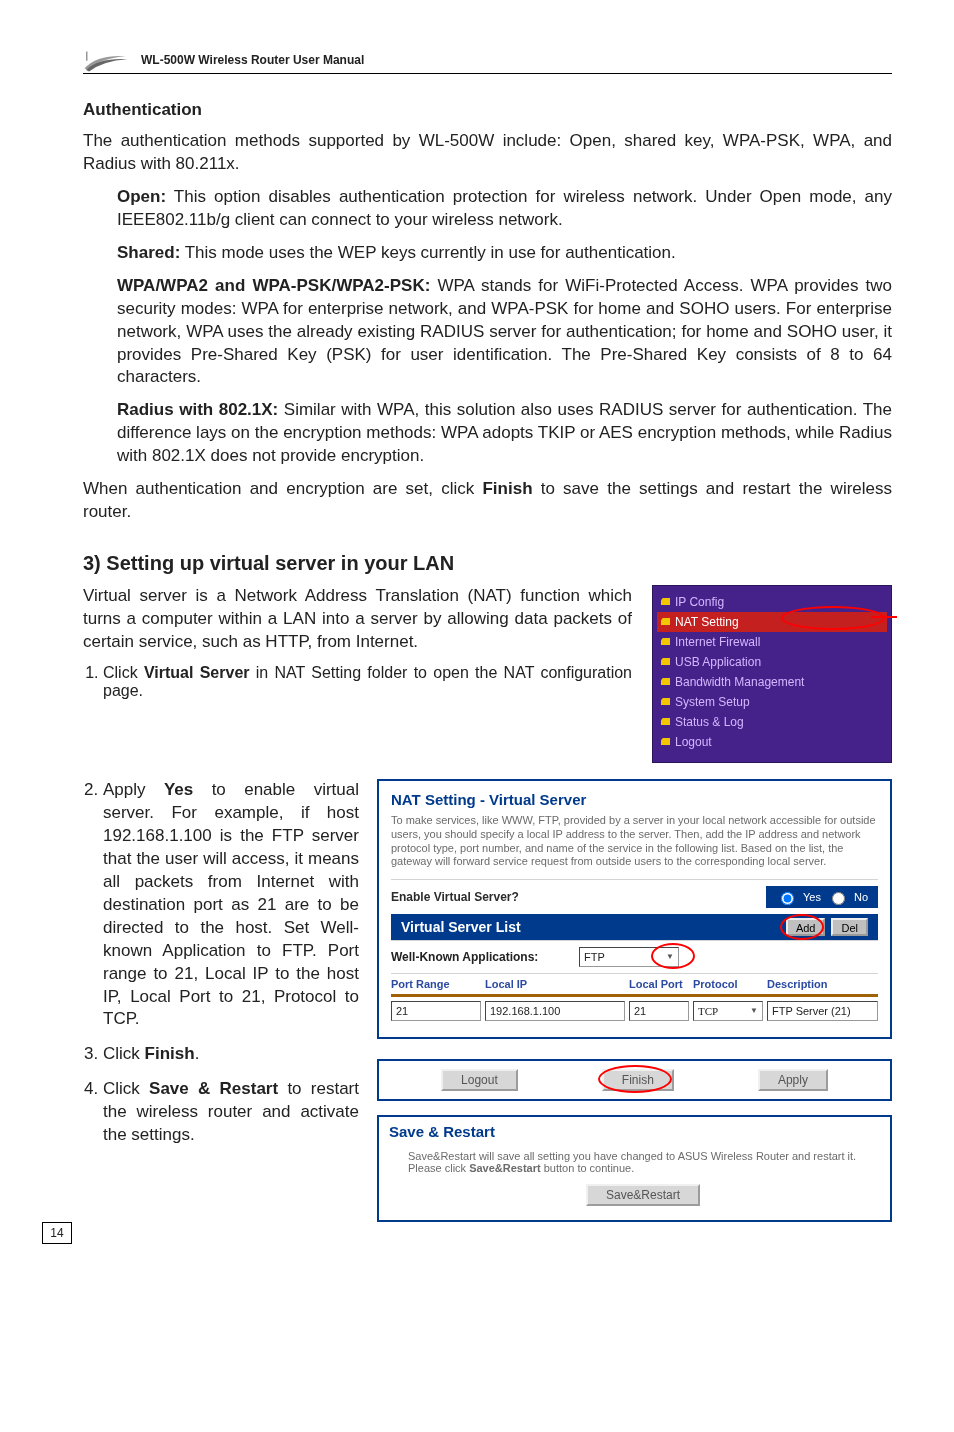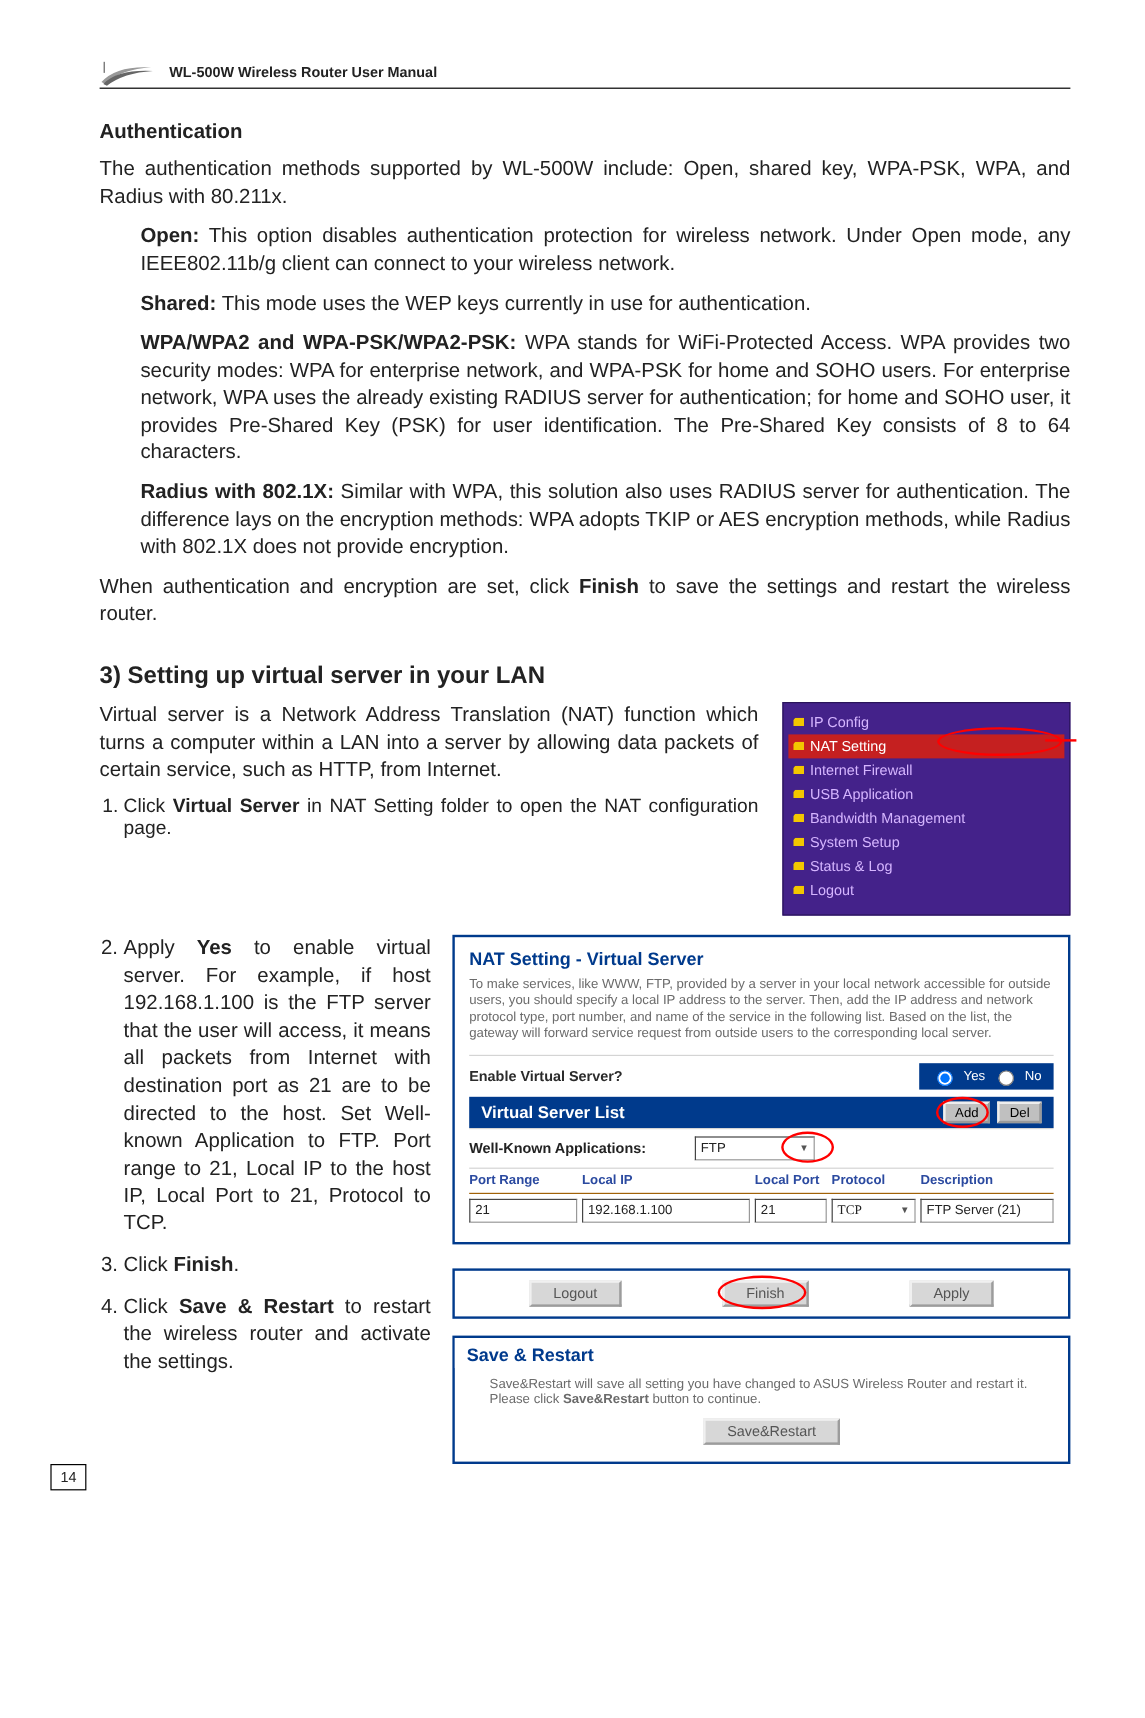--- a/index.html
+++ b/index.html
@@ -225,21 +225,21 @@
   .select-arrow { font-size: 8px; color: #555; }
   .header-row, .data-row {
     display: grid;
     grid-template-columns: 90px 140px 60px 70px 1fr;
     gap: 4px;
     align-items: center;
     font-size: 11px;
     padding: 4px 0;
   }
   .header-row { color: #2b4aa0; font-weight: bold; border-top: 1px solid #d4d4d4; }
-  .data-row { border-top: 1px solid #a16207; }
+  .data-row { border-top: 3px solid #a16207; }
   .cell-input {
     border: 1px inset #999;
     background: #fff;
     height: 18px;
     line-height: 18px;
     padding: 0 4px;
     font-size: 11px;
   }
   .red-circle2 {
     position: absolute;

